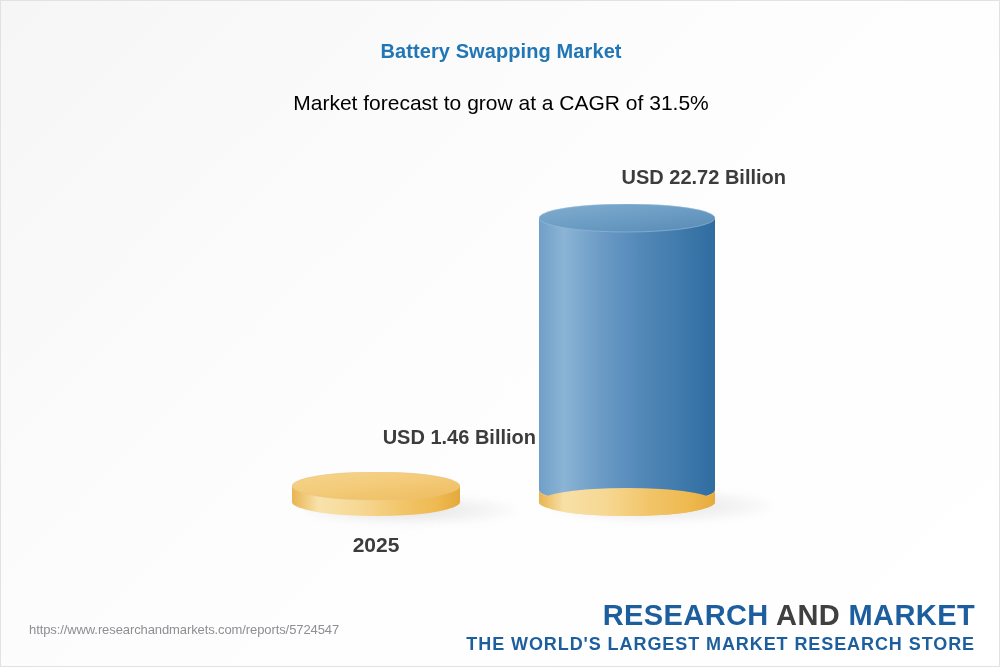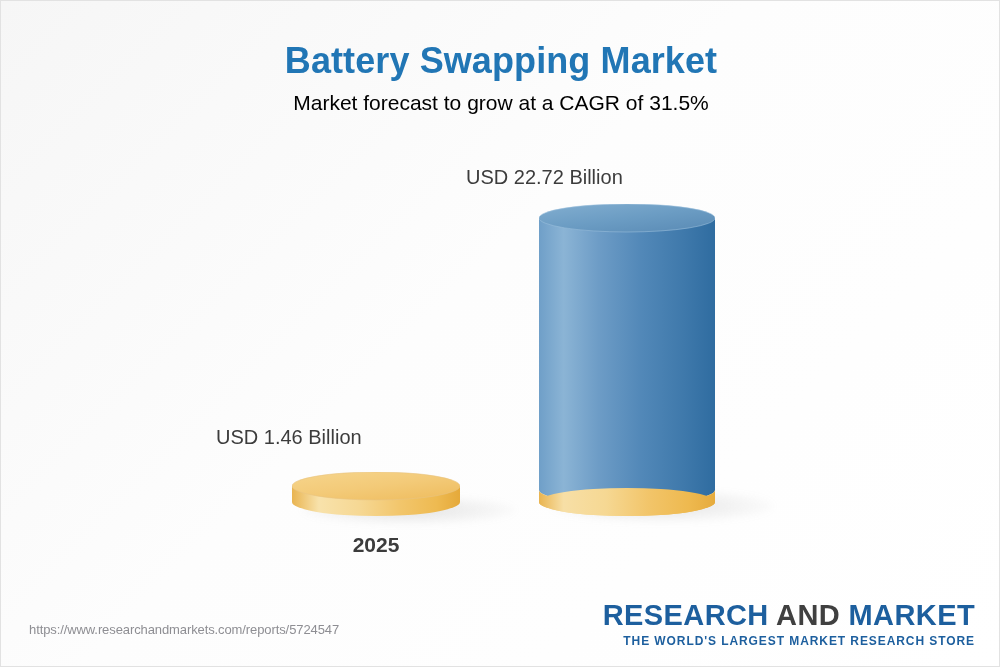--- a/index.html
+++ b/index.html
@@ -21,38 +21,38 @@
     position: absolute; inset: 0;
     background: linear-gradient(135deg, #f6f6f6 0%, #fdfdfd 45%, #ffffff 100%);
     pointer-events: none;
   }
   .layer { position: relative; z-index: 2; }
 
   
   .chart-title {
     position: absolute; top: 39px; left: 0; width: 1000px;
     text-align: center;
-    font-size: 36px; font-weight: bold;
+    font-size: 20px; font-weight: bold;
     color: #2176b5;
     letter-spacing: 0.1px;
   }
   .chart-subtitle {
     position: absolute; top: 90px; left: 0; width: 1000px;
     text-align: center;
     font-size: 21px; font-weight: normal;
     color: #000000;
   }
 
   
   .plot { position: absolute; left: 0; top: 0; width: 1000px; height: 600px; }
 
   .value-label {
     position: absolute;
-    font-size: 20px; font-weight: normal; color: #3c3c3c;
-    text-align: left;
+    font-size: 20px; font-weight: bold; color: #3c3c3c;
+    text-align: right;
     white-space: nowrap;
   }
   .value-label.left  { left: 215px; top: 425px; width: 320px; }
   .value-label.right { left: 465px; top: 165px; width: 320px; }
 
   .year-label {
     position: absolute;
     font-size: 21px; font-weight: bold; color: #3c3c3c;
     text-align: center;
     white-space: nowrap;
@@ -87,21 +87,21 @@
     position: absolute; right: 24px; top: 600px;
     text-align: right;
   }
   .logo-main {
     font-size: 29px; font-weight: bold; letter-spacing: 0.4px;
     color: #1d5f9e; line-height: 1.02;
     white-space: nowrap;
   }
   .logo-and { color: #404040; }
   .logo-tagline {
-    font-size: 12px; font-weight: bold; letter-spacing: 0.92px;
+    font-size: 18px; font-weight: bold; letter-spacing: 0.92px;
     color: #1d5f9e; margin-top: 3px;
     white-space: nowrap;
   }
 </style>
 </head>
 <body>
 
 <div id="page">
   <div class="layer">
 

